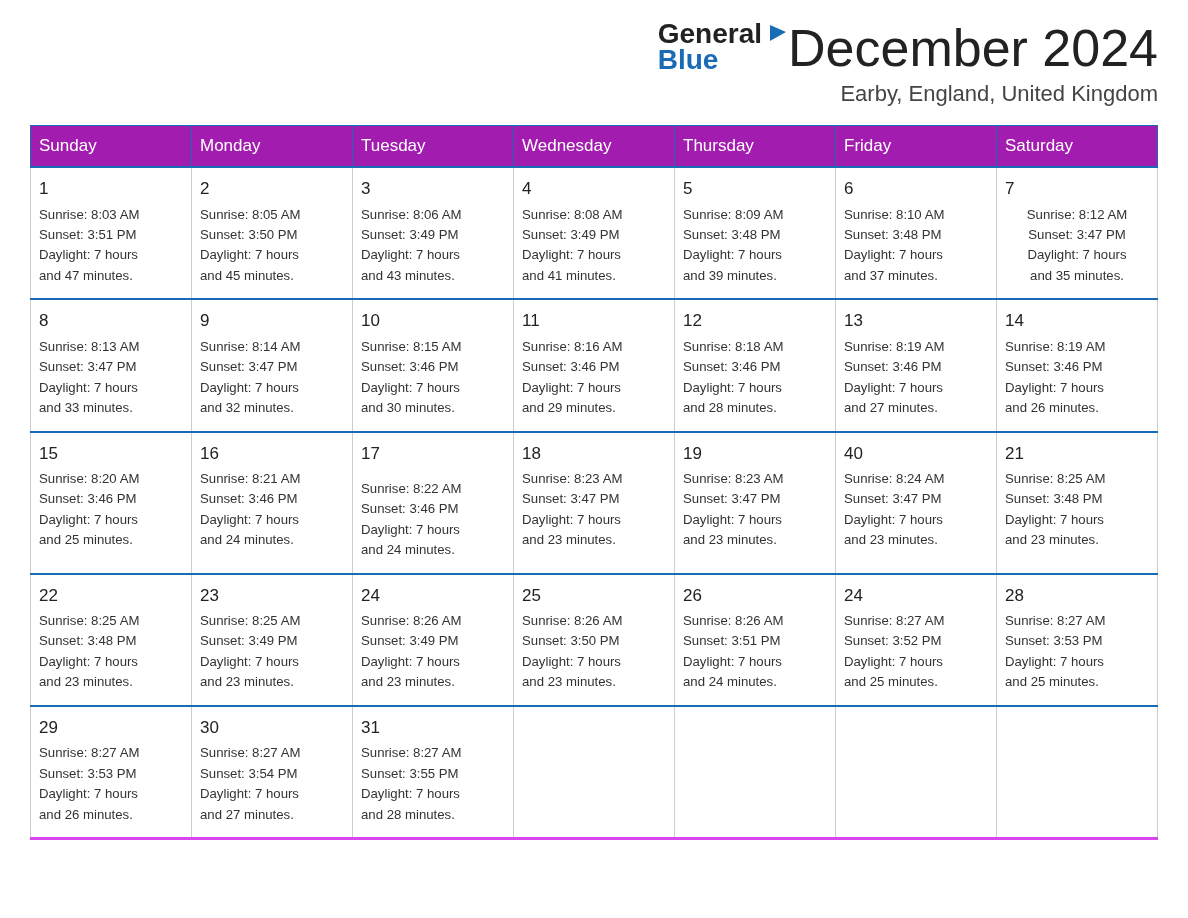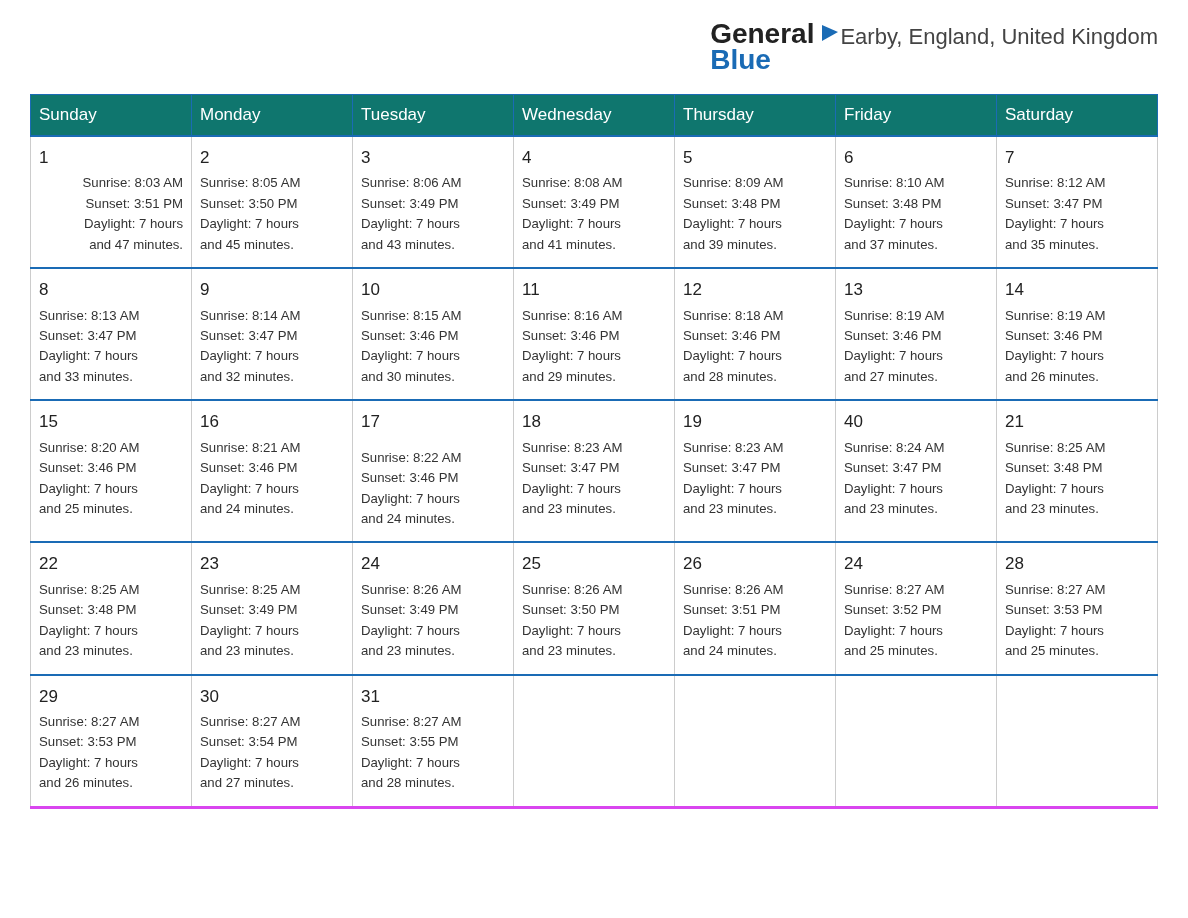--- a/index.html
+++ b/index.html
@@ -47,21 +47,21 @@
       font-size: 22px;
       color: #444;
       margin-top: 4px;
     }
     table {
       width: 100%;
       border-collapse: collapse;
       table-layout: fixed;
     }
     th {
-      background-color: #0f766e;
+      background-color: #a21caf;
       color: #fff;
       font-size: 17px;
       font-weight: normal;
       padding: 10px 8px;
       text-align: left;
       border: 1px solid #1a6bb5;
     }
     td {
       vertical-align: top;
       padding: 8px 8px 12px 8px;
@@ -99,41 +99,42 @@
     <div class="logo-text">
       General<span style="display:inline-block;margin-left:4px;">
         <svg width="22" height="22" viewBox="0 0 22 22">
           <polygon points="4,4 20,11 4,20" fill="#1a6bb5"></polygon>
         </svg>
       </span>
     </div>
     <div class="logo-line2">Blue</div>
   </div>
   <div class="title-section">
+    <div class="month-title">December 2024</div>
     <div class="location">Earby, England, United Kingdom</div>
   </div>
 </div>
 
 <table>
   <thead>
     <tr id="header-row">
         <th>Sunday</th>
         <th>Monday</th>
         <th>Tuesday</th>
         <th>Wednesday</th>
         <th>Thursday</th>
         <th>Friday</th>
         <th>Saturday</th>
       </tr>
   </thead>
   <tbody id="calendar-body">
       <tr>
         <td>
           <span class="day-num">1</span>
-          <div class="day-info" style="white-space: pre-line; text-align: right;">Sunrise: 8:03 AM
+          <div class="day-info" style="white-space: pre-line;">Sunrise: 8:03 AM
 Sunset: 3:51 PM
 Daylight: 7 hours
 and 47 minutes.</div>
         </td>
         <td>
           <span class="day-num">2</span>
           <div class="day-info" style="white-space: pre-line;">Sunrise: 8:05 AM
 Sunset: 3:50 PM
 Daylight: 7 hours
 and 45 minutes.</div>
@@ -161,21 +162,21 @@
         </td>
         <td>
           <span class="day-num">6</span>
           <div class="day-info" style="white-space: pre-line;">Sunrise: 8:10 AM
 Sunset: 3:48 PM
 Daylight: 7 hours
 and 37 minutes.</div>
         </td>
         <td>
           <span class="day-num">7</span>
-          <div class="day-info" style="white-space: pre-line;">Sunrise: 8:12 AM
+          <div class="day-info" style="white-space: pre-line; text-align: center;">Sunrise: 8:12 AM
 Sunset: 3:47 PM
 Daylight: 7 hours
 and 35 minutes.</div>
         </td>
       </tr>
       <tr>
         <td>
           <span class="day-num">8</span>
           <div class="day-info" style="white-space: pre-line;">Sunrise: 8:13 AM
 Sunset: 3:47 PM

